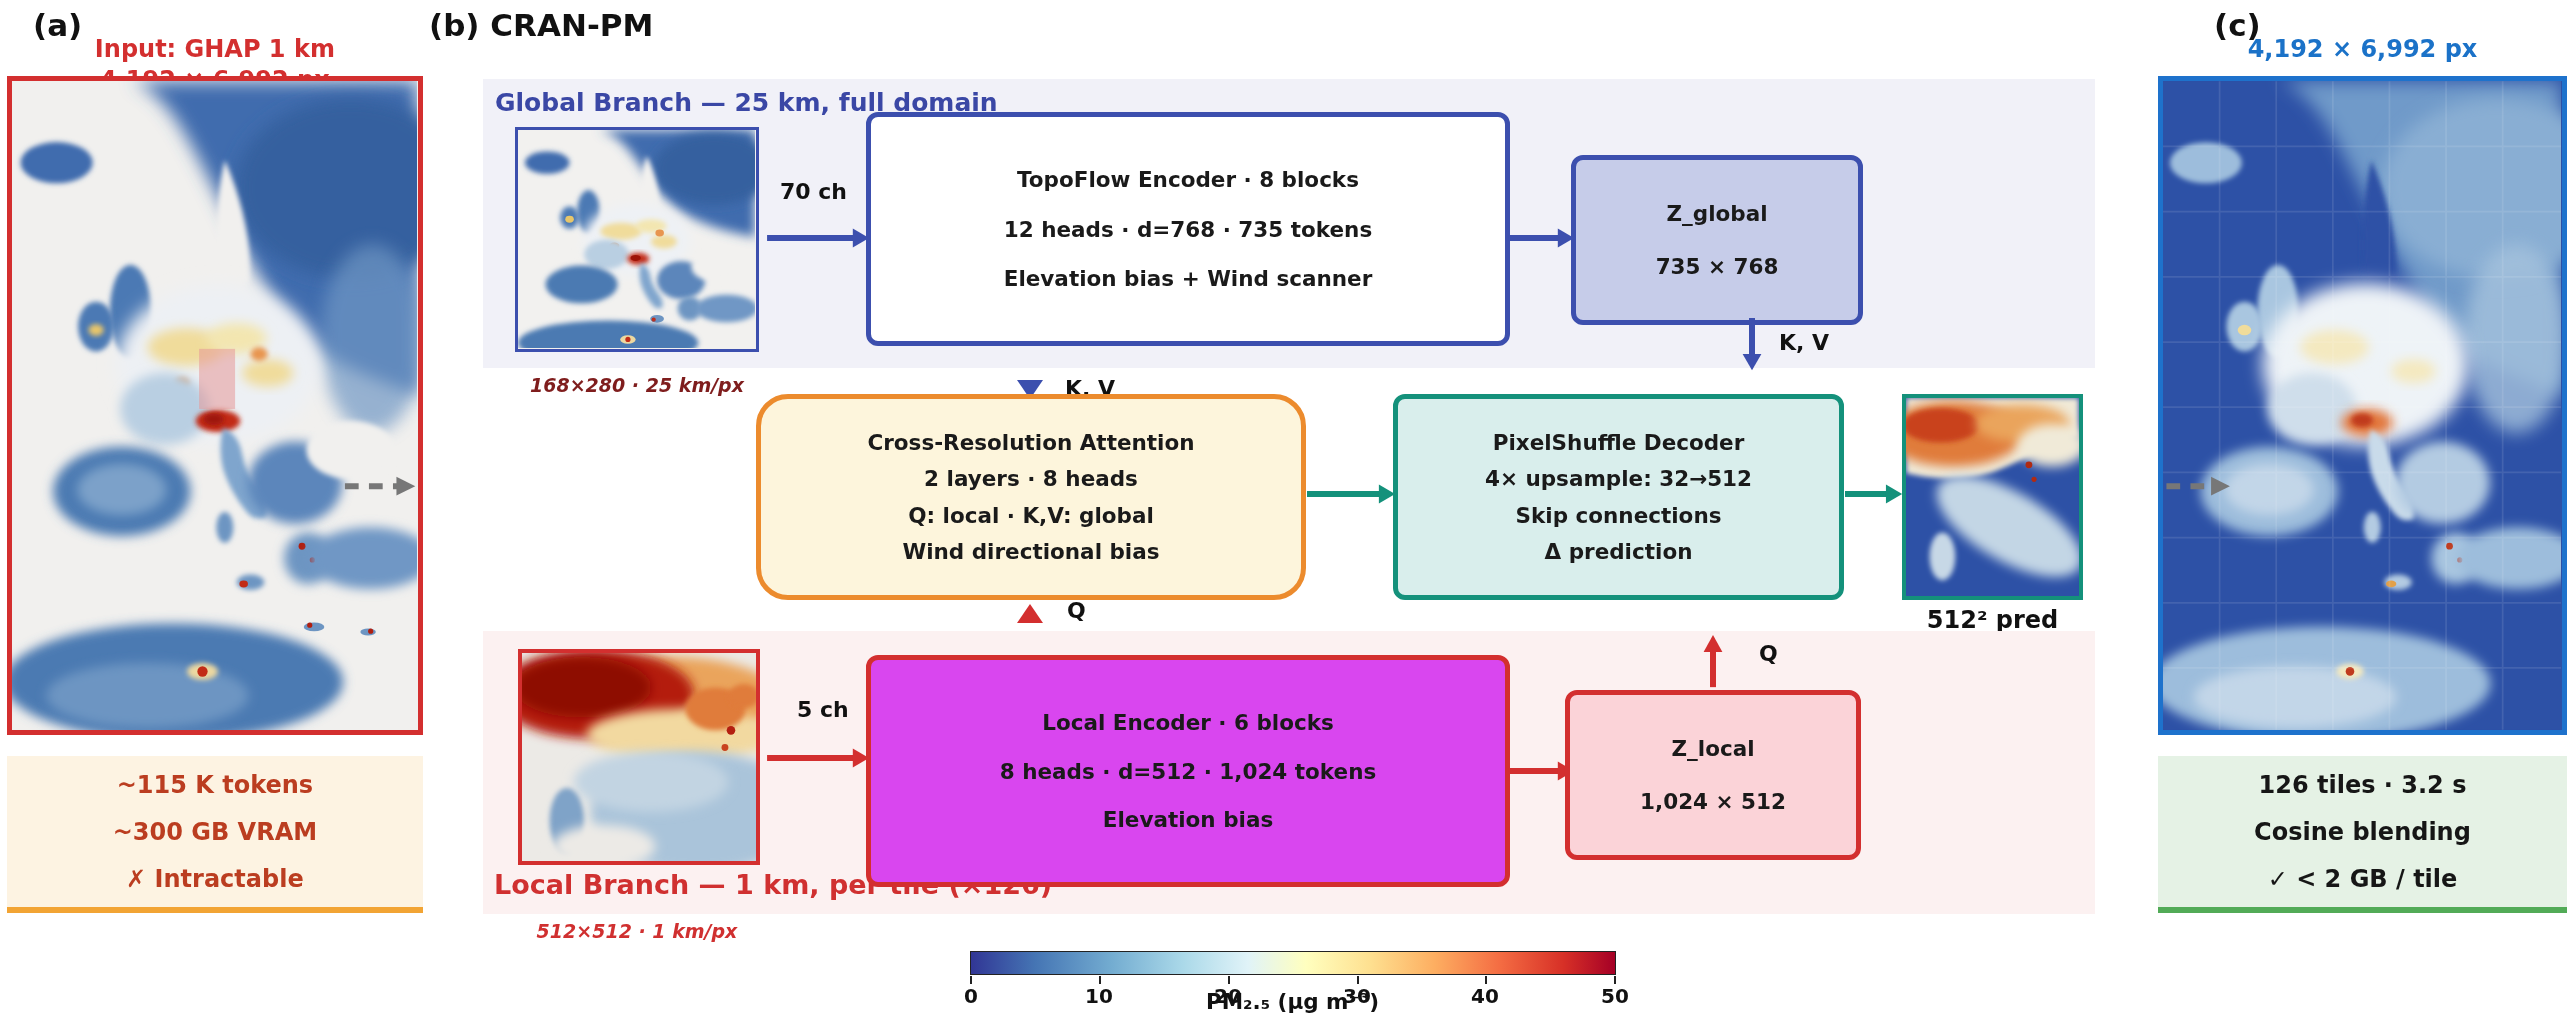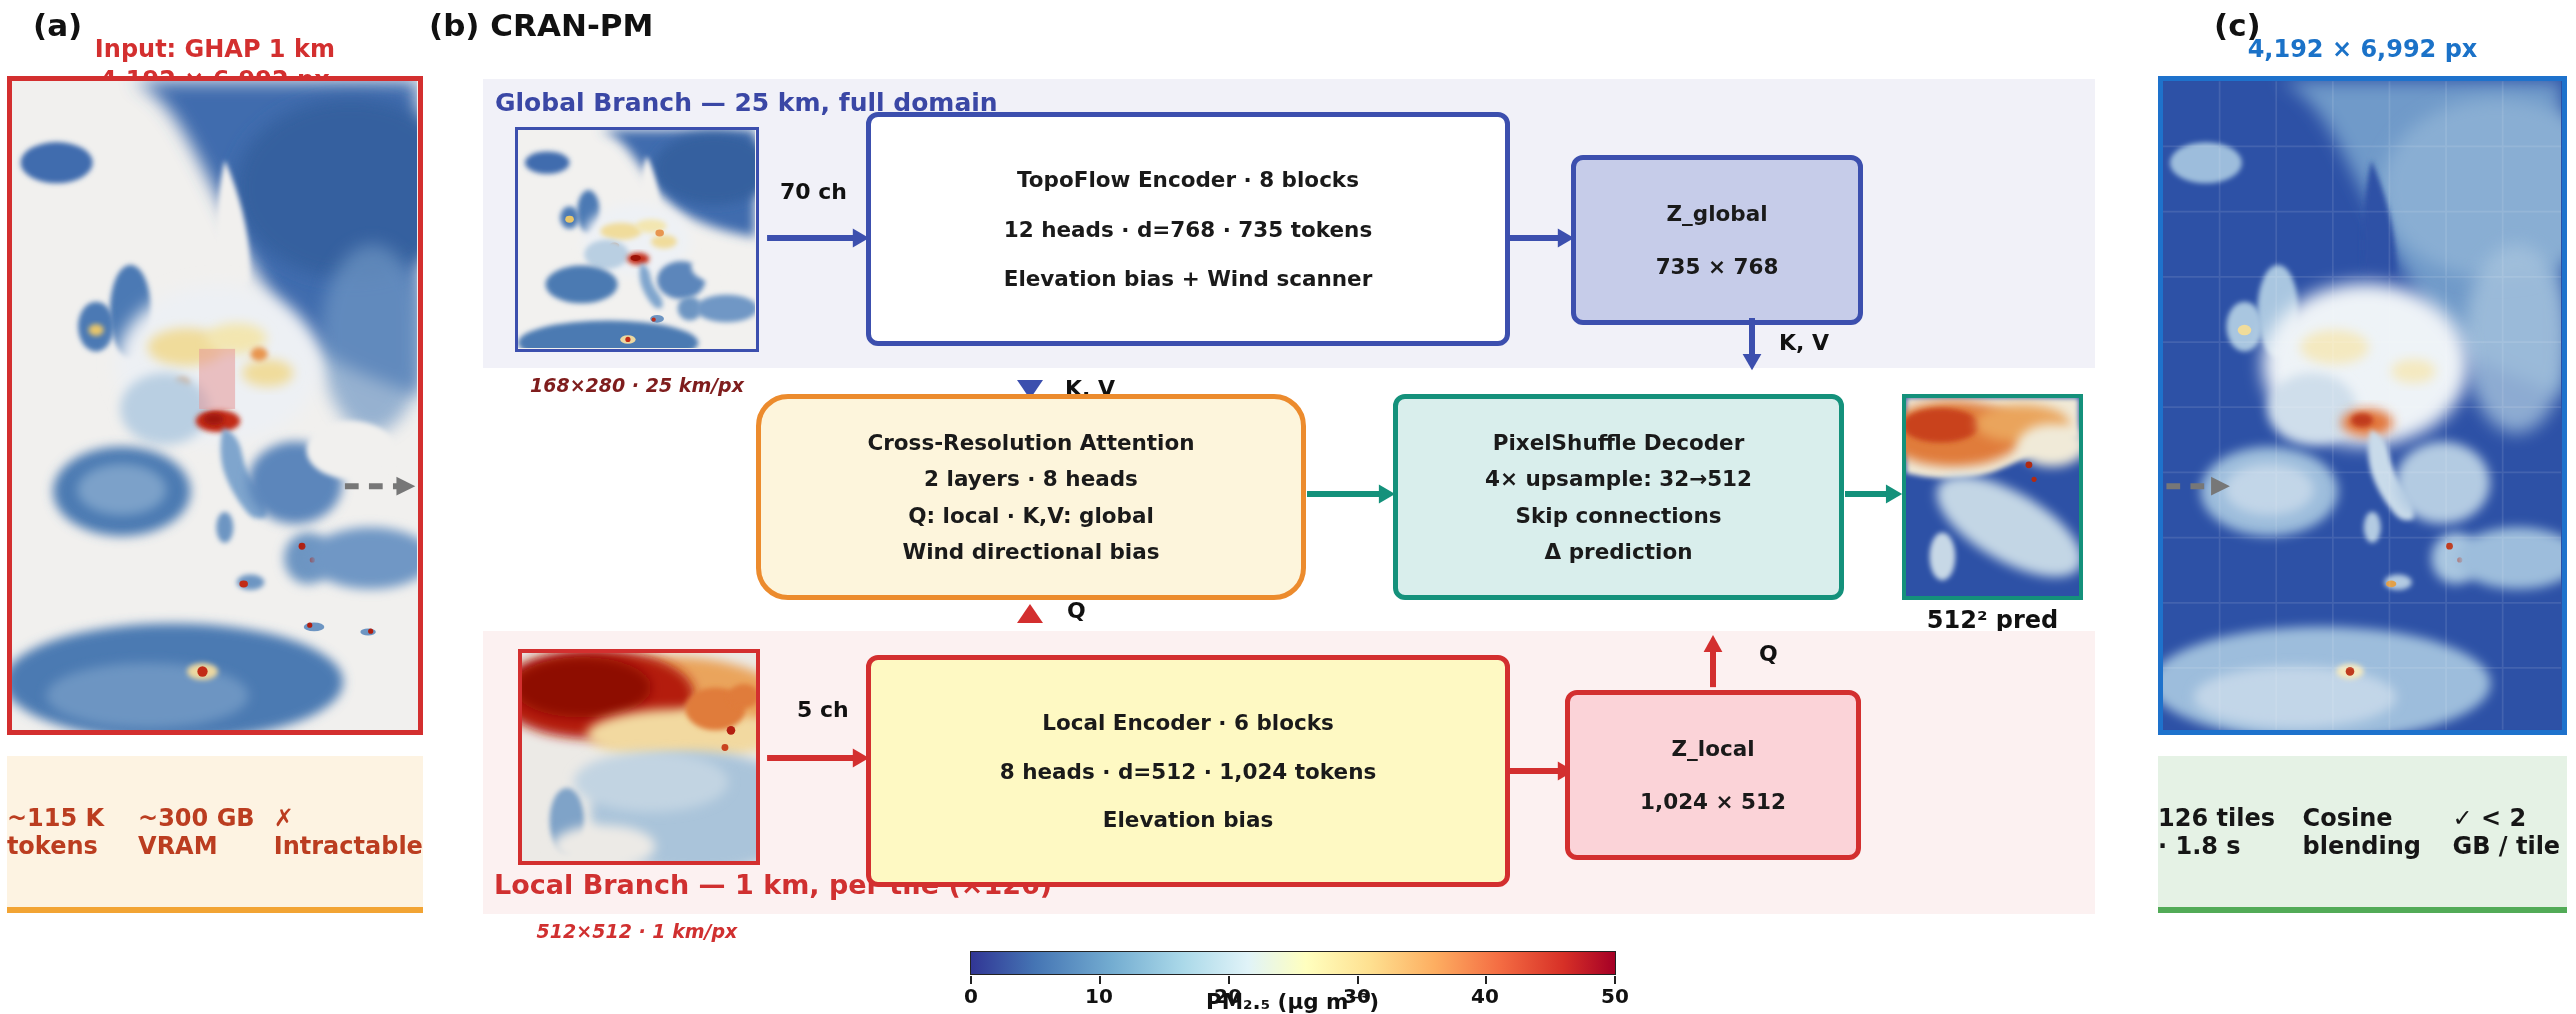--- a/index.html
+++ b/index.html
@@ -5,39 +5,39 @@
   html,body{margin:0;padding:0;background:#ffffff;}
   #fig{position:relative;width:2576px;height:1015px;background:#ffffff;
        font-family:"DejaVu Sans",sans-serif;color:#111;overflow:hidden;}
   .abs{position:absolute;}
   .panel-label{font-size:31px;font-weight:bold;color:#111;}
   .ctr{text-align:center;}
   
   .title-red{color:#d32f2f;font-size:24px;font-weight:bold;line-height:31px;}
   .title-blue{color:#1b72c8;font-size:24px;font-weight:bold;line-height:31px;}
   .map-frame{box-sizing:border-box;background:#f1f0ee;}
-  .info-box{box-sizing:border-box;display:flex;flex-direction:row;justify-content:center;
+  .info-box{box-sizing:border-box;display:flex;flex-direction:column;justify-content:center;
             align-items:center;gap:19px;font-size:24px;font-weight:bold;}
   .info-a{background:#fdf3e2;border-bottom:6.9px solid #f2a434;color:#bb3d20;}
   .info-c{background:#e5f2e5;border-bottom:6.9px solid #52ab57;color:#161616;}
   
   .branch-panel{box-sizing:border-box;}
   .gp{background:#f1f1f8;}
   .lp{background:#fcf1f1;}
   .branch-title-g{color:#3a47a5;font-size:25px;font-weight:bold;}
   .branch-title-l{color:#d03030;font-size:27px;font-weight:bold;}
   .cap{font-size:19px;font-weight:bold;font-style:italic;}
   .cap-g{color:#7f1d1d;}
   .cap-l{color:#d03030;}
   
   .fbox{box-sizing:border-box;border-radius:12px;display:flex;flex-direction:column;
         justify-content:space-between;align-items:center;font-size:21.5px;font-weight:bold;
         color:#1a1a1a;text-align:center;}
   .enc-g{border:5.2px solid #3c4fae;background:#ffffff;padding:50px 8.6px;}
-  .enc-l{border:5.2px solid #d32f2f;background:#fef9c3;padding:50px 8.6px;}
+  .enc-l{border:5.2px solid #d32f2f;background:#d946ef;padding:50px 8.6px;}
   .zg{border:5.2px solid #3c4fae;background:#c6cce9;padding:41px 8.6px;}
   .zl{border:5.2px solid #d32f2f;background:#fbd3d8;padding:41px 8.6px;}
   .cra{border:5.2px solid #ec8b2d;background:#fdf5dc;padding:31px 8.6px;}
   .dec{border:5.2px solid #14917b;background:#d9eeec;padding:31px 8px;}
   .sm-label{font-size:22px;font-weight:bold;color:#111;}
   .tri{width:0;height:0;}
   .tri-down-blue{border-left:13px solid transparent;border-right:13px solid transparent;
                  border-top:19px solid #3c4fae;}
   .tri-up-red{border-left:13px solid transparent;border-right:13px solid transparent;
               border-bottom:19px solid #d32f2f;}
@@ -361,19 +361,19 @@
         <line x1="0" y1="684" x2="464" y2="684"></line>
       </g>
       <g>
         <line x1="4" y1="472" x2="58" y2="472" stroke="#777" stroke-width="7" stroke-dasharray="16 12"></line>
         <polygon points="56,461 78,472 56,483" fill="#777"></polygon>
       </g>
     </svg>
   </div>
 
   <div class="abs info-box info-c" style="left:2158px;top:756px;width:409px;height:157px;">
-    <div>126 tiles · 1.8 s</div>
+    <div>126 tiles · 3.2 s</div>
     <div>Cosine blending</div>
     <div>✓ &lt; 2 GB / tile</div>
   </div>
 
 </div>
 
 
 </body></html>

